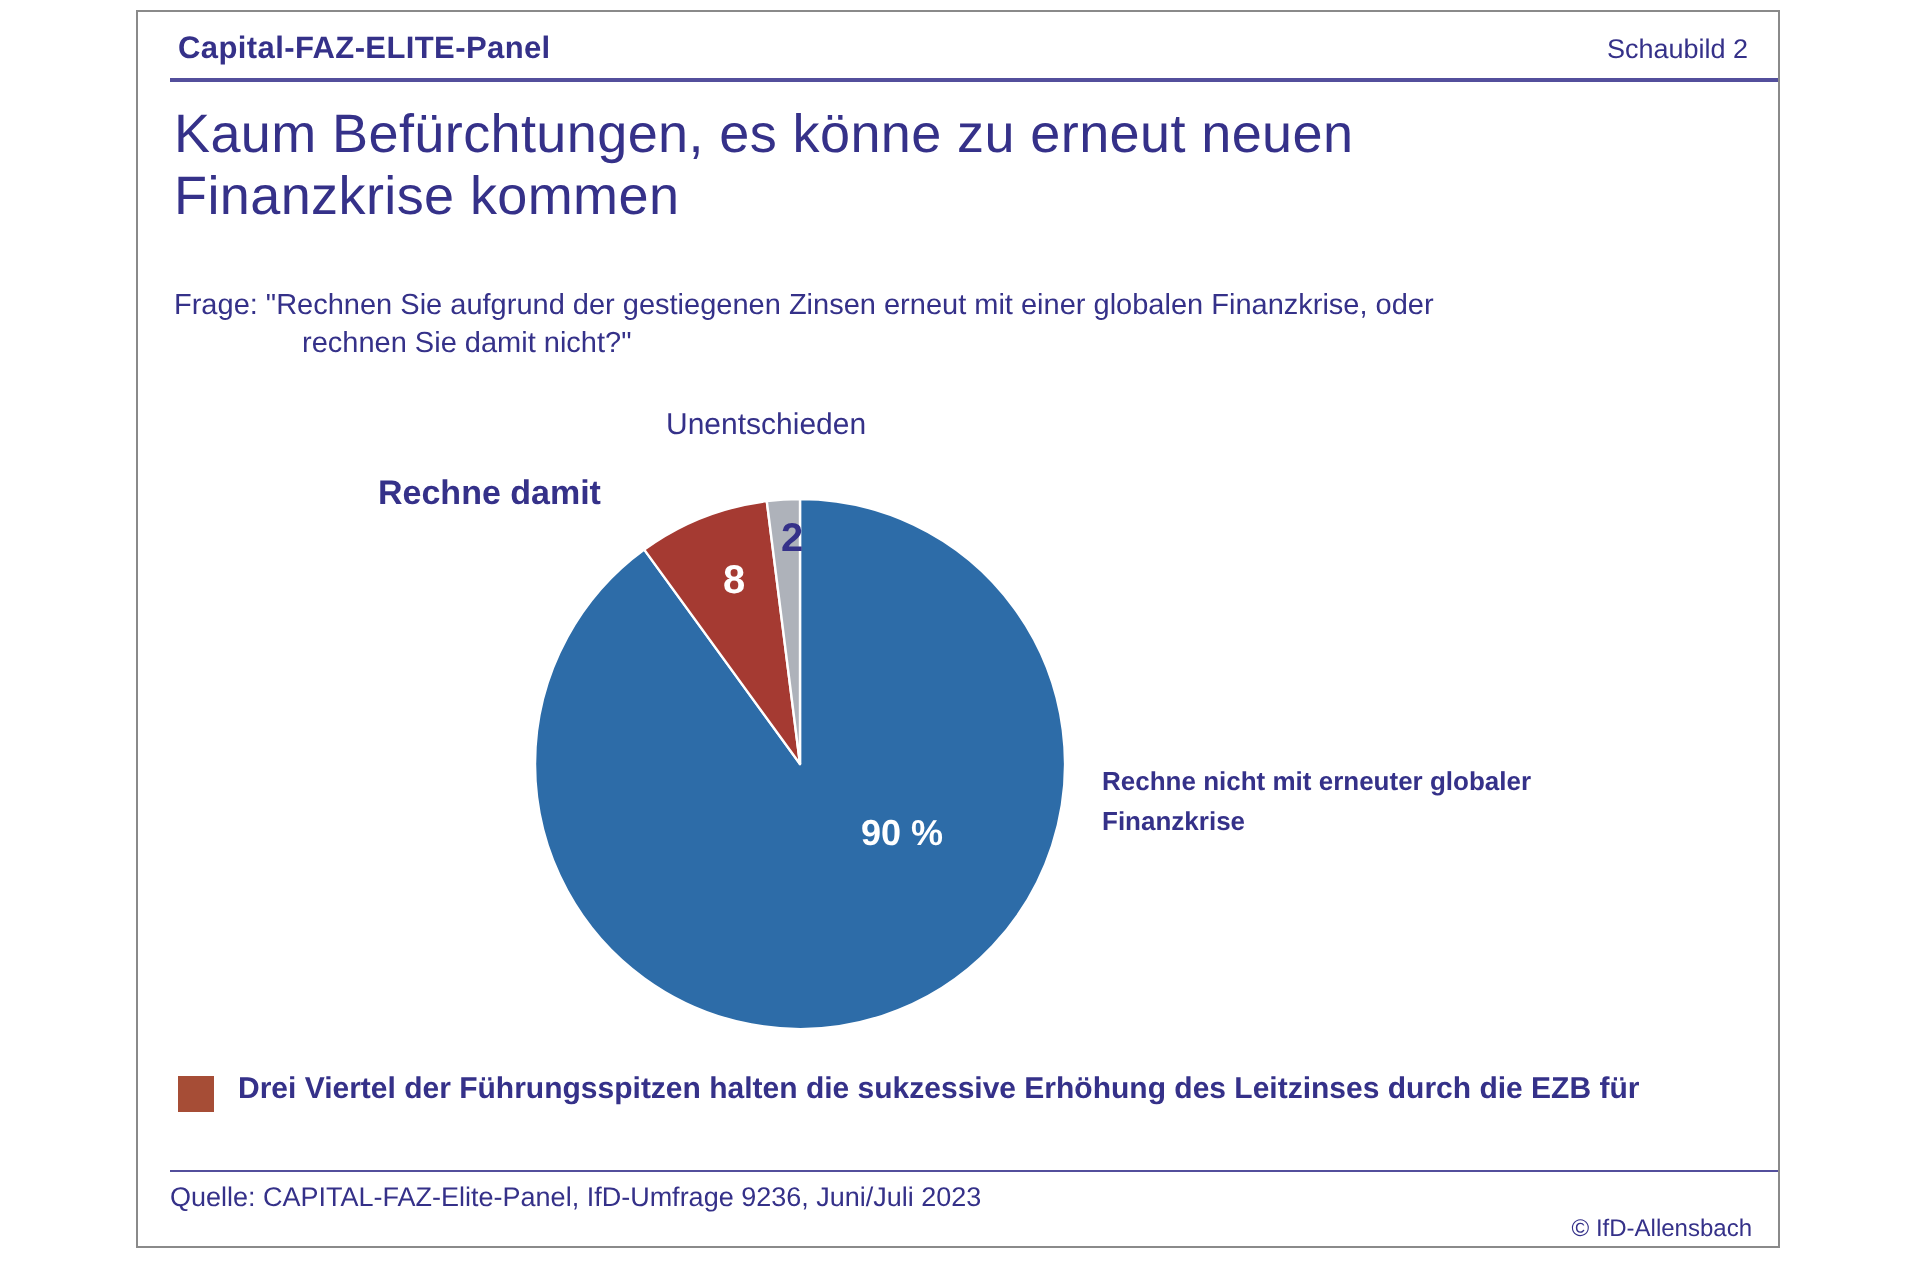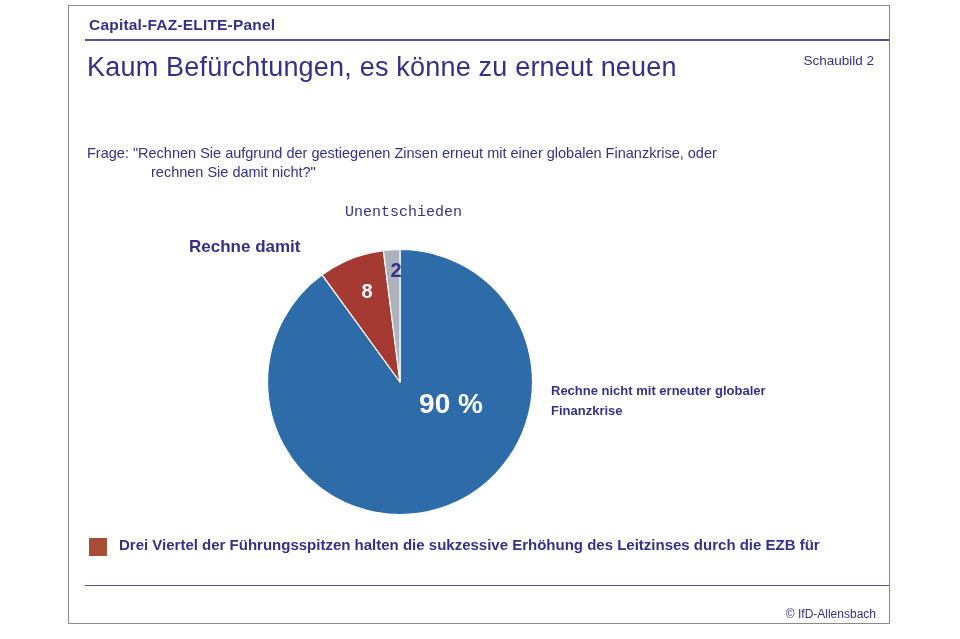--- a/index.html
+++ b/index.html
@@ -20,48 +20,47 @@
     padding-left:30px;
   }
   .abs { position:absolute; }
   .brand {
     left:20px; top:10px;
     font-size:15.5px; font-weight:700; letter-spacing:0.2px;
   }
   .slide-label {
     right:15px; top:11px;
     font-size:13.5px;
-    margin-top:36px;
   }
   .header-rule {
     left:16px; right:0; top:33px;
     border-top:2px solid var(--rule);
   }
   .title {
     left:18px; top:46px;
     font-size:27px; line-height:31px; letter-spacing:0.2px;
     font-weight:400;
   }
   .question {
     left:18px; top:138px;
     font-size:14.5px; line-height:19px;
   }
   .question .q2 { padding-left:64px; display:block; }
   .cat-label { font-size:15px; }
   .cat-label-bold { font-weight:700; font-size:17px; }
-  .label-unentschieden { left:276px; top:198px;font-family:Liberation Mono, monospace; }
+  .label-unentschieden { left:264px; top:198px; }
   .label-rechne-damit { left:120px; top:231px; }
   .label-rechne-nicht { left:482px; top:375px; width:215px; line-height:20px; font-size:13px; }
   .pie-wrap { left:197px; top:242px; width:268px; height:268px; }
   .pie-wrap svg { display:block; }
   .slice-val {
     position:absolute; transform:translate(-50%,-50%);
     font-weight:700; white-space:nowrap;
   }
-  .val-90 { left:185px; top:156px; font-size:28px; color:var(--pie-label-light); }
+  .val-90 { left:185px; top:169px; font-size:18px; color:var(--pie-label-light); }
   .val-8  { left:101px; top:43px;  font-size:20px; color:var(--pie-label-light); }
   .val-2  { left:130px; top:22px;  font-size:20px; color:var(--navy); }
   .note { left:20px; top:529px; right:16px; }
   .note-square {
     position:absolute; left:0; top:3px;
     width:18px; height:18px;
     background:var(--note-square);
   }
   .note-text {
     padding-left:30px;
@@ -78,20 +77,21 @@
 <body>
 
 <div class="slide">
 
   <div class="abs brand">Capital-FAZ-ELITE-Panel</div>
   <div class="abs slide-label">Schaubild  2</div>
   <div class="abs header-rule"></div>
 
   <div class="abs title">
     <div>Kaum Befürchtungen, es könne zu erneut neuen</div>
+    <div>Finanzkrise kommen</div>
   </div>
 
   <div class="abs question">
     <span class="q1">Frage: "Rechnen Sie aufgrund der gestiegenen Zinsen erneut mit einer globalen Finanzkrise, oder</span>
     <span class="q2">rechnen Sie damit nicht?"</span>
   </div>
 
   <div class="abs cat-label label-unentschieden">Unentschieden</div>
   <div class="abs cat-label-bold label-rechne-damit">Rechne damit</div>
   <div class="abs cat-label-bold label-rechne-nicht">Rechne nicht mit erneuter globaler Finanzkrise</div>
@@ -108,15 +108,16 @@
   </div>
 
   <div class="abs note">
     <span class="note-square"></span>
     <div class="note-text">
       <div>Drei Viertel der Führungsspitzen halten die sukzessive Erhöhung des Leitzinses durch die EZB für</div>
     </div>
   </div>
 
   <div class="abs footer-rule"></div>
+  <div class="abs source">Quelle: CAPITAL-FAZ-Elite-Panel, IfD-Umfrage 9236, Juni/Juli 2023</div>
   <div class="abs copyright">© IfD-Allensbach</div>
 
 </div>
 
 </body></html>

